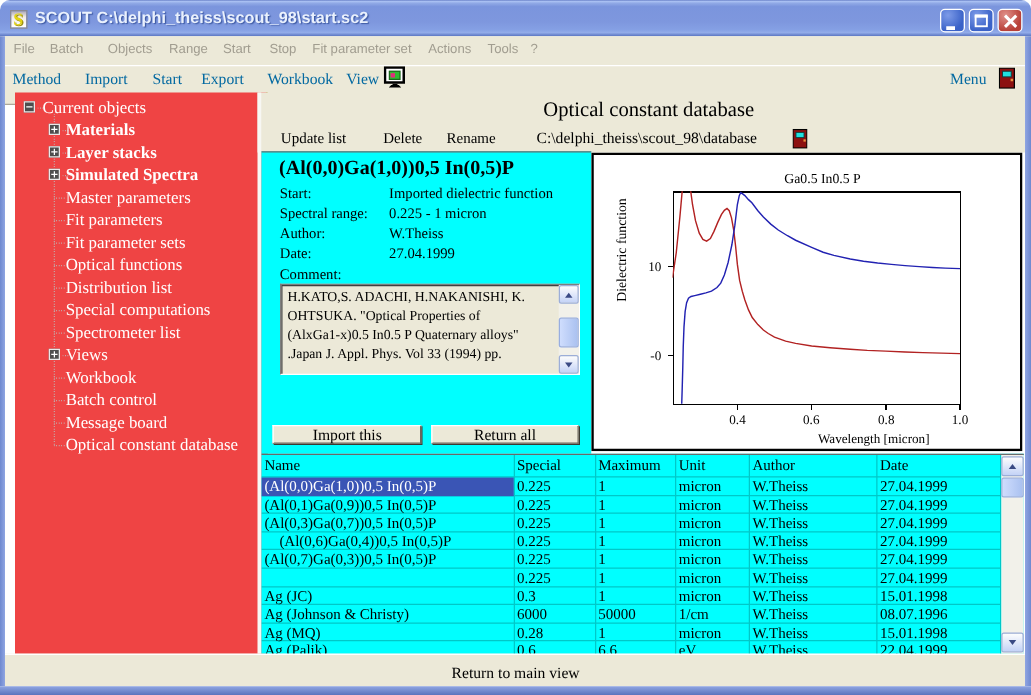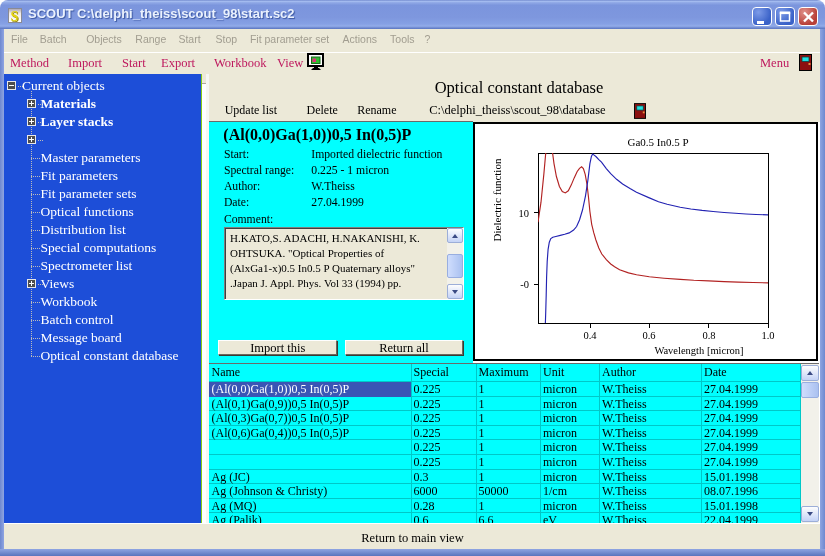--- a/index.html
+++ b/index.html
@@ -26,25 +26,25 @@
 .winbtn svg { position:absolute; left:0; top:0; }
 
 
 #menubar { left:0; top:29px; width:825px; height:23px; background:#ece9d8;
   font:10.5px/21px "Liberation Sans",sans-serif; color:#a19d90; }
 #menubar span { position:absolute; top:0; }
 
 
 #toolbar { left:0; top:52px; width:825px; height:32px; background:#ece9d8;
   border-top:1px solid #fff; border-bottom:1px solid #aca899;
-  font:12.5px/20px "Liberation Serif",serif; color:#be185d; }
+  font:12.5px/20px "Liberation Serif",serif; color:#0369a1; }
 #toolbar span { position:absolute; top:0; }
 
 
-#tree { left:0; top:74px; width:202px; height:449px; background:#1d4ed8; border-right:1px solid #84cc16;
+#tree { left:12px; top:74px; width:202px; height:449px; background:#ef4444; border-right:1px solid #84cc16;
   color:#fff; font:13.5px "Liberation Serif",serif; }
 .trow { position:absolute; left:0; height:18px; line-height:18px; white-space:nowrap; }
 .tbox { position:absolute; width:9px; height:9px; border:1px solid #e8e8e8; background:#4d4d4d; }
 .tbox i { position:absolute; left:1px; top:3px; width:5px; height:1px; background:#fff; }
 .tbox b { position:absolute; left:3px; top:1px; width:1px; height:5px; background:#fff; }
 .vdot { position:absolute; width:1px;
   background-image:linear-gradient(to bottom,#bbb 50%,transparent 50%); background-size:1px 2px; }
 .hdot { position:absolute; height:1px;
   background-image:linear-gradient(to right,#bbb 50%,transparent 50%); background-size:2px 1px; }
 
@@ -170,20 +170,21 @@
         <i></i>
         <b></b>
       </div>
       <div class="hdot" style="left:38px;top:47.5px;width:5px"></div>
       <div class="trow" style="left:40.5px;top:38.5px;font-weight:bold">Layer stacks</div>
       <div class="tbox" style="left:27px;top:60.5px">
         <i></i>
         <b></b>
       </div>
       <div class="hdot" style="left:38px;top:65.5px;width:5px"></div>
+      <div class="trow" style="left:40.5px;top:56.5px;font-weight:bold">Simulated Spectra</div>
       <div class="hdot" style="left:31px;top:83.5px;width:9px"></div>
       <div class="trow" style="left:40.5px;top:74.5px;">Master parameters</div>
       <div class="hdot" style="left:31px;top:101.5px;width:9px"></div>
       <div class="trow" style="left:40.5px;top:92.5px;">Fit parameters</div>
       <div class="hdot" style="left:31px;top:119.5px;width:9px"></div>
       <div class="trow" style="left:40.5px;top:110.5px;">Fit parameter sets</div>
       <div class="hdot" style="left:31px;top:137.5px;width:9px"></div>
       <div class="trow" style="left:40.5px;top:128.5px;">Optical functions</div>
       <div class="hdot" style="left:31px;top:155.5px;width:9px"></div>
       <div class="trow" style="left:40.5px;top:146.5px;">Distribution list</div>
@@ -307,27 +308,28 @@
       <div class="cell" style="left:390.5px;top:32.6px;width:102px;">W.Theiss</div>
       <div class="cell" style="left:492.5px;top:32.6px;width:99px;">27.04.1999</div>
       <div class="gridh" style="top:61px"></div>
       <div class="cell" style="left:0px;top:47.2px;width:202px;">(Al(0,3)Ga(0,7))0,5 In(0,5)P</div>
       <div class="cell" style="left:202px;top:47.2px;width:65px;">0.225</div>
       <div class="cell" style="left:267px;top:47.2px;width:64.5px;">1</div>
       <div class="cell" style="left:331.5px;top:47.2px;width:59px;">micron</div>
       <div class="cell" style="left:390.5px;top:47.2px;width:102px;">W.Theiss</div>
       <div class="cell" style="left:492.5px;top:47.2px;width:99px;">27.04.1999</div>
       <div class="gridh" style="top:75px"></div>
-      <div class="cell" style="left:0px;top:61.8px;width:202px;">(Al(0,6)Ga(0,4))0,5 In(0,5)P</div>
+      <div class="cell" style="left:12px;top:61.8px;width:202px;">(Al(0,6)Ga(0,4))0,5 In(0,5)P</div>
       <div class="cell" style="left:202px;top:61.8px;width:65px;">0.225</div>
       <div class="cell" style="left:267px;top:61.8px;width:64.5px;">1</div>
       <div class="cell" style="left:331.5px;top:61.8px;width:59px;">micron</div>
       <div class="cell" style="left:390.5px;top:61.8px;width:102px;">W.Theiss</div>
       <div class="cell" style="left:492.5px;top:61.8px;width:99px;">27.04.1999</div>
       <div class="gridh" style="top:90px"></div>
+      <div class="cell" style="left:0px;top:76.4px;width:202px;">(Al(0,7)Ga(0,3))0,5 In(0,5)P</div>
       <div class="cell" style="left:202px;top:76.4px;width:65px;">0.225</div>
       <div class="cell" style="left:267px;top:76.4px;width:64.5px;">1</div>
       <div class="cell" style="left:331.5px;top:76.4px;width:59px;">micron</div>
       <div class="cell" style="left:390.5px;top:76.4px;width:102px;">W.Theiss</div>
       <div class="cell" style="left:492.5px;top:76.4px;width:99px;">27.04.1999</div>
       <div class="gridh" style="top:105px"></div>
       <div class="cell" style="left:202px;top:91px;width:65px;">0.225</div>
       <div class="cell" style="left:267px;top:91px;width:64.5px;">1</div>
       <div class="cell" style="left:331.5px;top:91px;width:59px;">micron</div>
       <div class="cell" style="left:390.5px;top:91px;width:102px;">W.Theiss</div>

